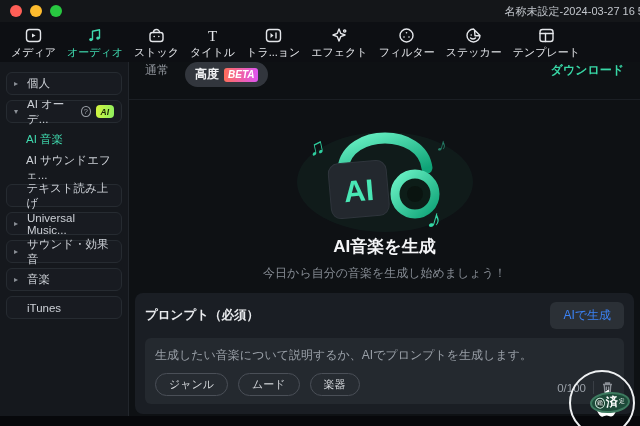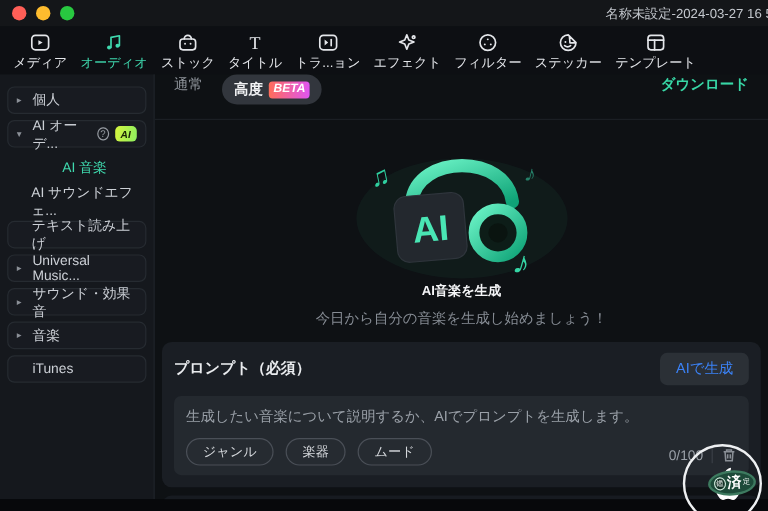--- a/index.html
+++ b/index.html
@@ -26,21 +26,21 @@
   .tool-tab .lbl { margin-top:0px; white-space:nowrap; }
 
   
   .content { flex:1; display:flex; min-height:0; }
   .sidebar { width:129px; min-width:129px; background:#15181d; border-right:1px solid #22262c;
     padding:10px 6px; display:flex; flex-direction:column; gap:5px; font-size:11.5px; }
   .srow { height:23px; min-height:23px; border-radius:6px; display:flex; align-items:center;
     gap:5px; padding:0 7px; color:#ccd0d6; }
   .srow.boxed { border:1px solid #262b31; background:#181b21; }
   .srow.sub { padding-left:20px; }
-  .srow.selected { color:#3fd9ae;justify-content:center; }
+  .srow.selected { color:#3fd9ae; }
   .chev { color:#8b9097; font-size:8px; width:8px; flex:0 0 auto; }
   .chev.right::before { content:"▸"; }
   .chev.down::before { content:"▾"; }
   .help-ic { margin-left:auto; width:11px; height:11px; border:1px solid #979ca3;
     border-radius:50%; color:#979ca3; font-size:8px; line-height:9px; text-align:center; }
   .help-ic::before { content:"?"; }
   .ai-badge { background:linear-gradient(100deg,#d7f53f,#8cef5f); color:#1a2505;
     font-weight:bold; font-style:italic; font-size:8.5px; padding:1.5px 5px; border-radius:4px; }
 
   
@@ -51,21 +51,21 @@
   .adv-pill { background:#32363d; height:25px; border-radius:13px; display:flex;
     align-items:center; gap:5px; padding:0 10px; }
   .adv-label { color:#f0f1f3; font-size:12px; font-weight:bold; }
   .beta-badge { background:linear-gradient(90deg,#ff6d5a,#df55f2); color:#fff; font-size:10px;
     font-style:italic; font-weight:bold; border-radius:3px; padding:1.5px 4px; }
   .download-link { margin-left:auto; color:#38d7a6; font-size:12px; font-weight:bold; }
 
   .main-body { flex:1; padding:0 6px; display:flex; flex-direction:column; min-height:0; }
   .hero { display:flex; flex-direction:column; align-items:center; }
   .hero-art { width:190px; height:130px; margin-top:4px; }
-  .hero-title { font-size:11px; font-weight:bold; color:#f4f5f7; margin-top:1px; }
+  .hero-title { font-size:17px; font-weight:bold; color:#f4f5f7; margin-top:1px; }
   .hero-sub { font-size:12px; color:#868c94; margin-top:7px; }
 
   .prompt-panel { margin-top:11px; background:#1a1e24; border-radius:8px; padding:9px 10px 10px; }
   .prompt-head { display:flex; align-items:center; }
   .prompt-label { font-size:12.5px; font-weight:bold; color:#e9ebee; }
   .ai-gen-btn { margin-left:auto; background:#2b3036; border:none; color:#3b82f6;
     font-size:12px; border-radius:6px; padding:5px 13px; font-family:inherit; }
   .prompt-box { margin-top:9px; background:#24292f; border-radius:6px; height:66px;
     position:relative; padding:9px 10px; }
   .placeholder { color:#9aa0a8; font-size:12px; }
@@ -262,22 +262,22 @@
 
         <div class="prompt-panel">
           <div class="prompt-head">
             <span class="prompt-label">プロンプト（必須）</span>
             <button class="ai-gen-btn">AIで生成</button>
           </div>
           <div class="prompt-box">
             <div class="placeholder">生成したい音楽について説明するか、AIでプロンプトを生成します。</div>
             <div class="chips-row">
               <span class="chip">ジャンル</span>
+              <span class="chip">ムード</span>
               <span class="chip">楽器</span>
-              <span class="chip">ムード</span>
             </div>
             <div class="counter-row">
               <span class="counter">0/100</span>
               <span class="trash">
                 <svg viewBox="0 0 13 13">
                     <path d="M2 3.5 h9 M4.5 3.5 V2 h4 v1.5 M3.2 3.5 l0.6 7.5 h5.4 l0.6-7.5 M5.4 5.5 v3.5 M7.6 5.5 v3.5"></path>
                   </svg>
               </span>
             </div>
           </div>

